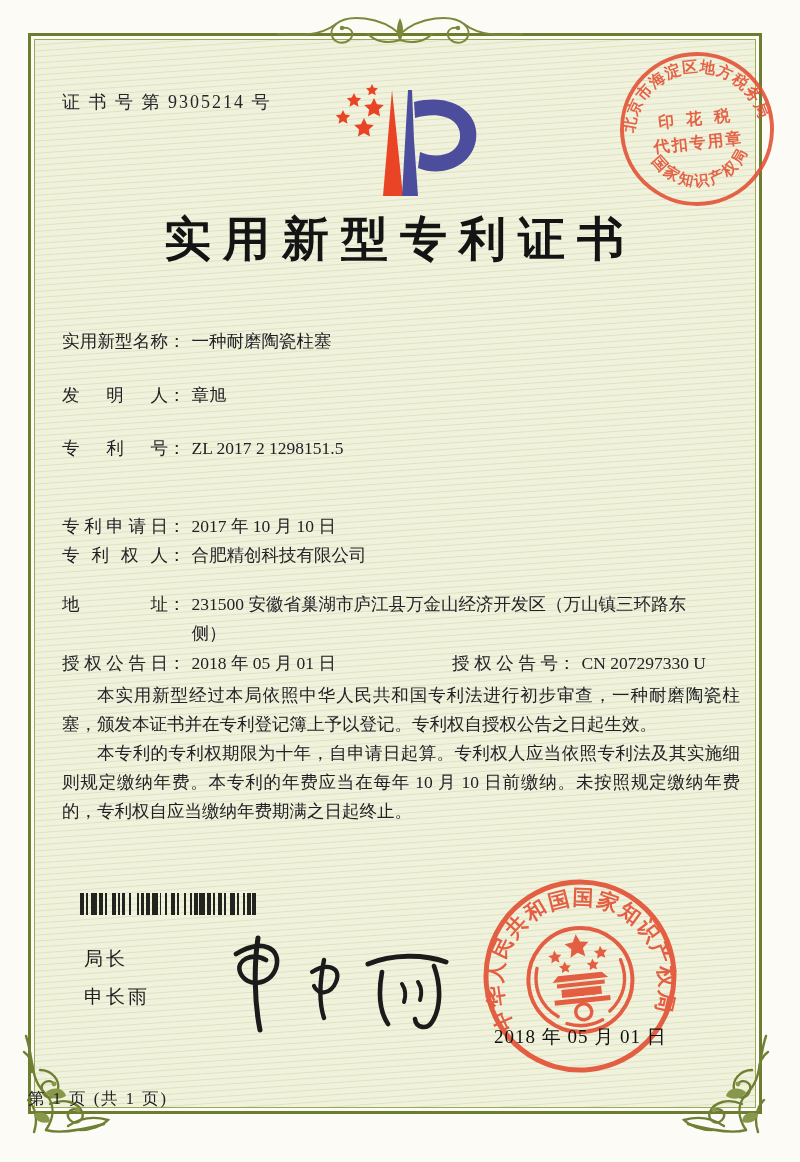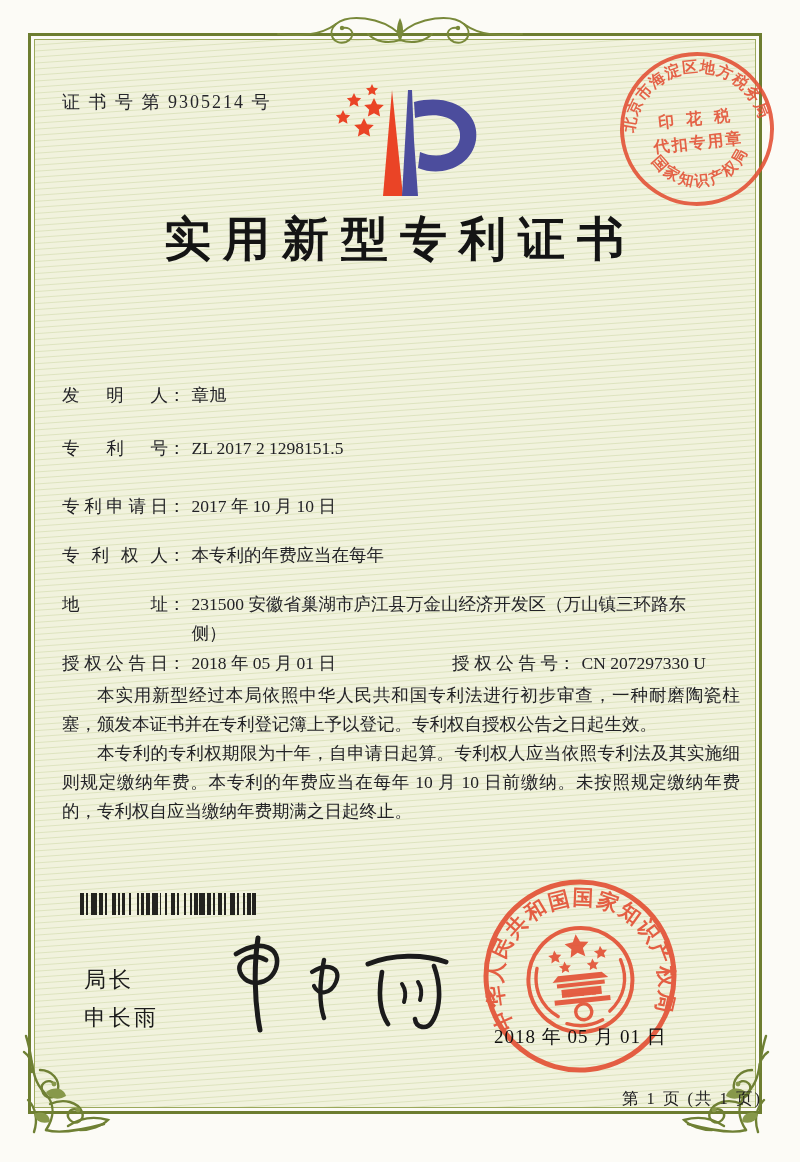--- a/index.html
+++ b/index.html
@@ -56,30 +56,30 @@
     margin:0;font-size:17.5px;line-height:29px;
     text-align:justify;text-indent:2em;color:#222226;
   }
   
   .barcode{
     position:absolute;left:80px;top:893px;width:226px;height:22px;
     display:flex;align-items:stretch;
   }
   .barcode .bar{background:#23231f;}
   .barcode .gap{background:transparent;}
-  .officer{position:absolute;left:84px;top:961px;font-size:22px;letter-spacing:3px;line-height:38px;color:#1c1c1c;}
+  .officer{position:absolute;left:84px;top:940px;font-size:19px;letter-spacing:3px;line-height:38px;color:#1c1c1c;}
   .signature{position:absolute;left:196px;top:924px;}
   .big-seal{position:absolute;left:480px;top:876px;transform:rotate(-6deg);opacity:.9;}
   .seal-date{
     position:absolute;left:494px;top:1024px;font-size:19px;
     letter-spacing:1px;color:#101010;z-index:5;
   }
   .footer{
     position:absolute;left:28px;top:1088px;width:734px;
-    text-align:right;font-size:16.5px;color:#222;letter-spacing:2px;
+    text-align:left;font-size:16.5px;color:#222;letter-spacing:2px;
   }
 </style>
 </head>
 <body>
 
 <div class="page">
 
   <div class="frame-outer">
     <div class="frame-inner"></div>
   </div>
@@ -163,31 +163,34 @@
     </text>
     <text x="81" y="76" text-anchor="middle" font-size="16" font-weight="700" fill="#e34f33" letter-spacing="4">印 花 税</text>
     <text x="81" y="100" text-anchor="middle" font-size="16" font-weight="700" fill="#e34f33" letter-spacing="2">代扣专用章</text>
     <text font-size="15" font-weight="700" fill="#e34f33" letter-spacing="2">
       <textPath href="#taxBottom" startOffset="50%" text-anchor="middle">国家知识产权局</textPath>
     </text>
   </svg>
 
   <div class="title">实用新型专利证书</div>
 
+  <div class="row" style="top:327px">
+    <span class="flabel">实用新型名称</span><span class="colon">：</span><span class="fvalue">一种耐磨陶瓷柱塞</span>
+  </div>
   <div class="row" style="top:381px">
     <span class="flabel">发明人</span><span class="colon">：</span><span class="fvalue">章旭</span>
   </div>
   <div class="row" style="top:434px">
     <span class="flabel">专利号</span><span class="colon">：</span><span class="fvalue">ZL 2017 2 1298151.5</span>
   </div>
-  <div class="row" style="top:492px">
+  <div class="row" style="top:512px">
     <span class="flabel">专利申请日</span><span class="colon">：</span><span class="fvalue">2017 年 10 月 10 日</span>
   </div>
   <div class="row" style="top:541px">
-    <span class="flabel">专利权人</span><span class="colon">：</span><span class="fvalue">本专利的年费应当在每年</span>
+    <span class="flabel">专利权人</span><span class="colon">：</span><span class="fvalue">合肥精创科技有限公司</span>
   </div>
   <div class="row" style="top:590px">
     <span class="flabel">地址</span><span class="colon">：</span><span class="fvalue wide">231500 安徽省巢湖市庐江县万金山经济开发区（万山镇三环路东侧）</span>
   </div>
   <div class="row" style="top:649px">
     <span class="flabel">授权公告日</span><span class="colon">：</span><span class="fvalue">2018 年 05 月 01 日</span>
   </div>
   <div class="row r-gazette" style="top:649px">
     <span class="flabel">授权公告号</span><span class="colon">：</span><span class="fvalue">CN 207297330 U</span>
   </div>

